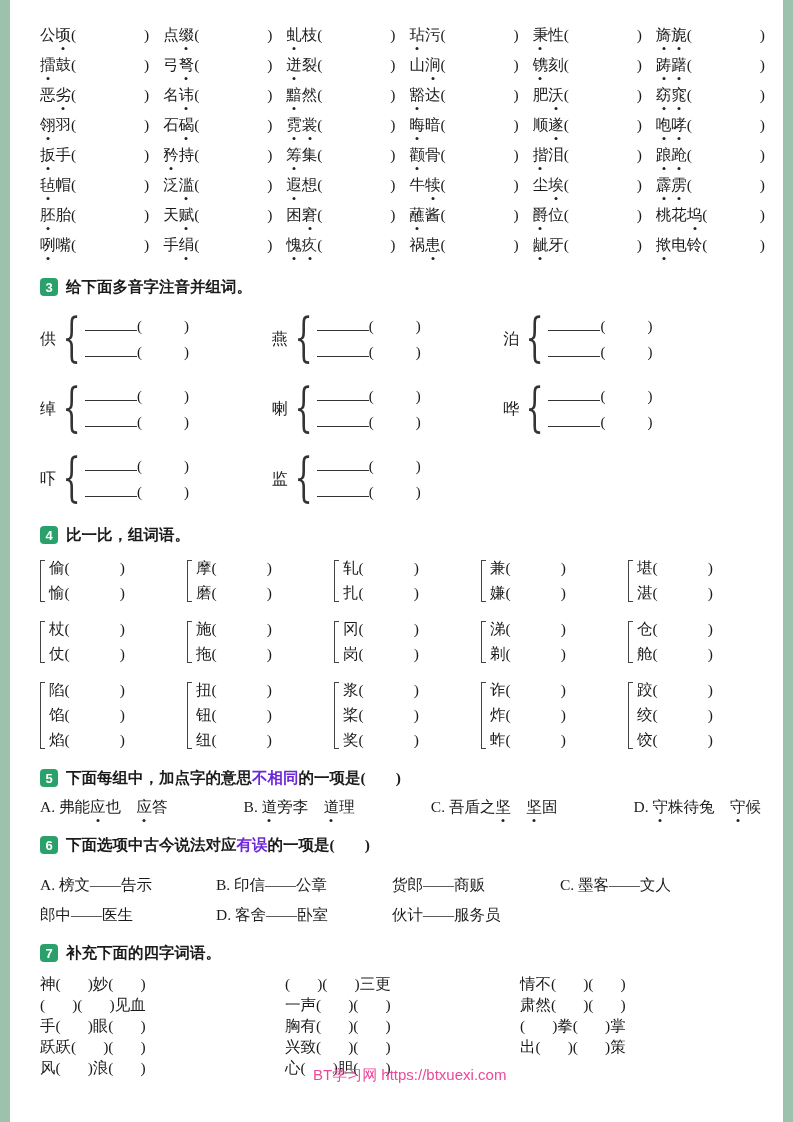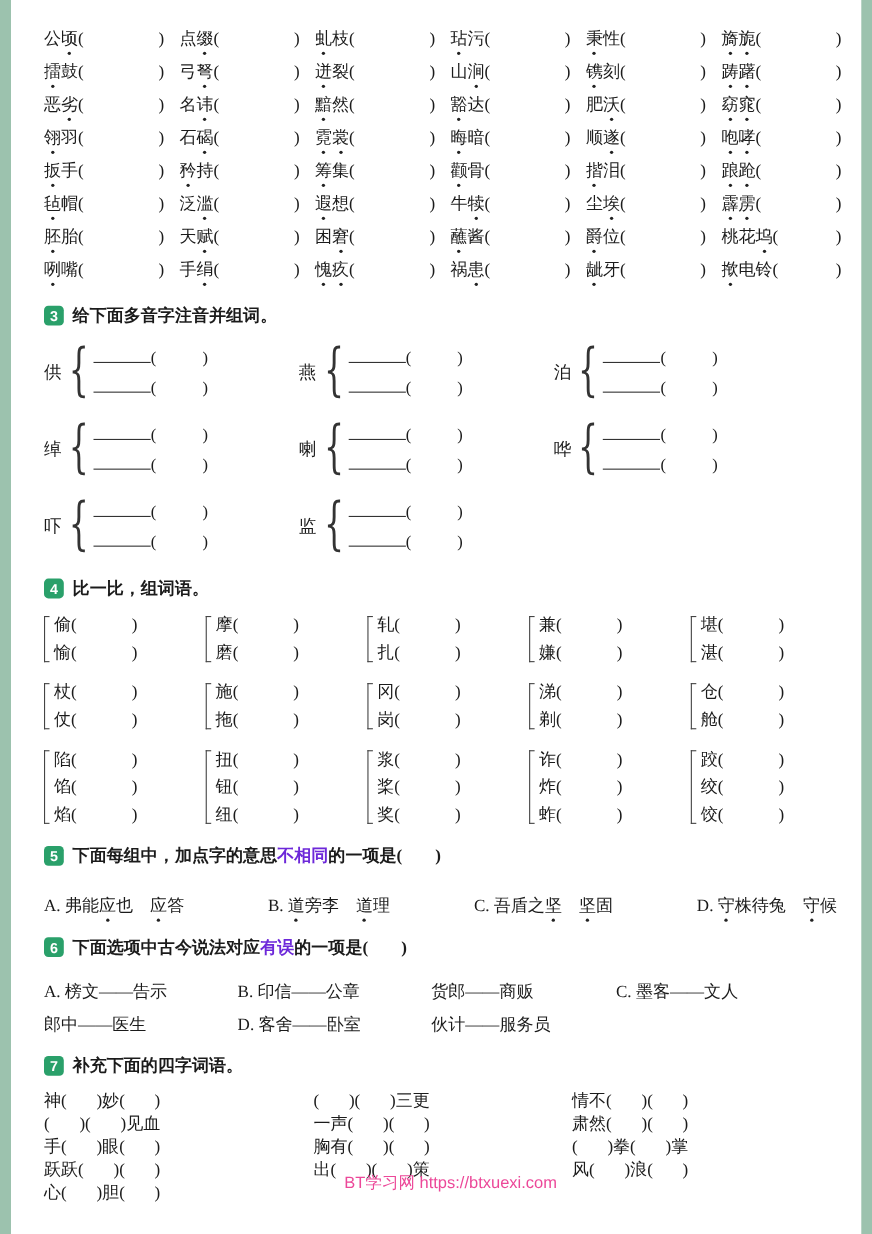--- a/index.html
+++ b/index.html
@@ -58,21 +58,21 @@
   .cmp-item { display: flex; align-items: stretch; }
   .bracket {
     width: 5px; flex: 0 0 auto; margin: 2px 4px 2px 0;
     border-top: 1.5px solid #444; border-left: 1.5px solid #444; border-bottom: 1.5px solid #444;
   }
   .cmp-lines { display: flex; flex-direction: column; gap: 4px; }
   .cmp-line { font-size: 15.5px; white-space: nowrap; }
   .cmp-line .pgap { width: 50px; }
 
   
-  .opt-line { display: flex; justify-content: space-between; margin-top: 22px; font-size: 15.5px; padding-right: 4px; }
+  .opt-line { display: flex; justify-content: space-between; margin-top: 6px; font-size: 15.5px; padding-right: 4px; }
   .gu-grid { display: grid; grid-template-columns: 176px 176px 168px auto; row-gap: 9px; margin-top: 17px; font-size: 15.5px; }
 
   
   .idiom-grid { display: grid; grid-template-columns: 245px 235px auto; margin-top: 8px; font-size: 15.5px; }
   .idiom-grid .pgap { width: 27px; }
 
   .watermark {
     position: absolute; left: 313px; top: 1066px; white-space: nowrap;
     color: #ec4899; font: 400 15px "Liberation Sans", sans-serif;
   }
@@ -383,20 +383,21 @@
           <div class="idiom">神(<span class="pgap"></span>)妙(<span class="pgap"></span>)</div>
           <div class="idiom">(<span class="pgap"></span>)(<span class="pgap"></span>)三更</div>
           <div class="idiom">情不(<span class="pgap"></span>)(<span class="pgap"></span>)</div>
           <div class="idiom">(<span class="pgap"></span>)(<span class="pgap"></span>)见血</div>
           <div class="idiom">一声(<span class="pgap"></span>)(<span class="pgap"></span>)</div>
           <div class="idiom">肃然(<span class="pgap"></span>)(<span class="pgap"></span>)</div>
           <div class="idiom">手(<span class="pgap"></span>)眼(<span class="pgap"></span>)</div>
           <div class="idiom">胸有(<span class="pgap"></span>)(<span class="pgap"></span>)</div>
           <div class="idiom">(<span class="pgap"></span>)拳(<span class="pgap"></span>)掌</div>
           <div class="idiom">跃跃(<span class="pgap"></span>)(<span class="pgap"></span>)</div>
+          <div class="idiom">兴致(<span class="pgap"></span>)(<span class="pgap"></span>)</div>
           <div class="idiom">出(<span class="pgap"></span>)(<span class="pgap"></span>)策</div>
           <div class="idiom">风(<span class="pgap"></span>)浪(<span class="pgap"></span>)</div>
           <div class="idiom">心(<span class="pgap"></span>)胆(<span class="pgap"></span>)</div>
         </div>
     </div>
 
   </div>
 
   <div class="watermark">BT学习网 https://btxuexi.com</div>
 </div>

